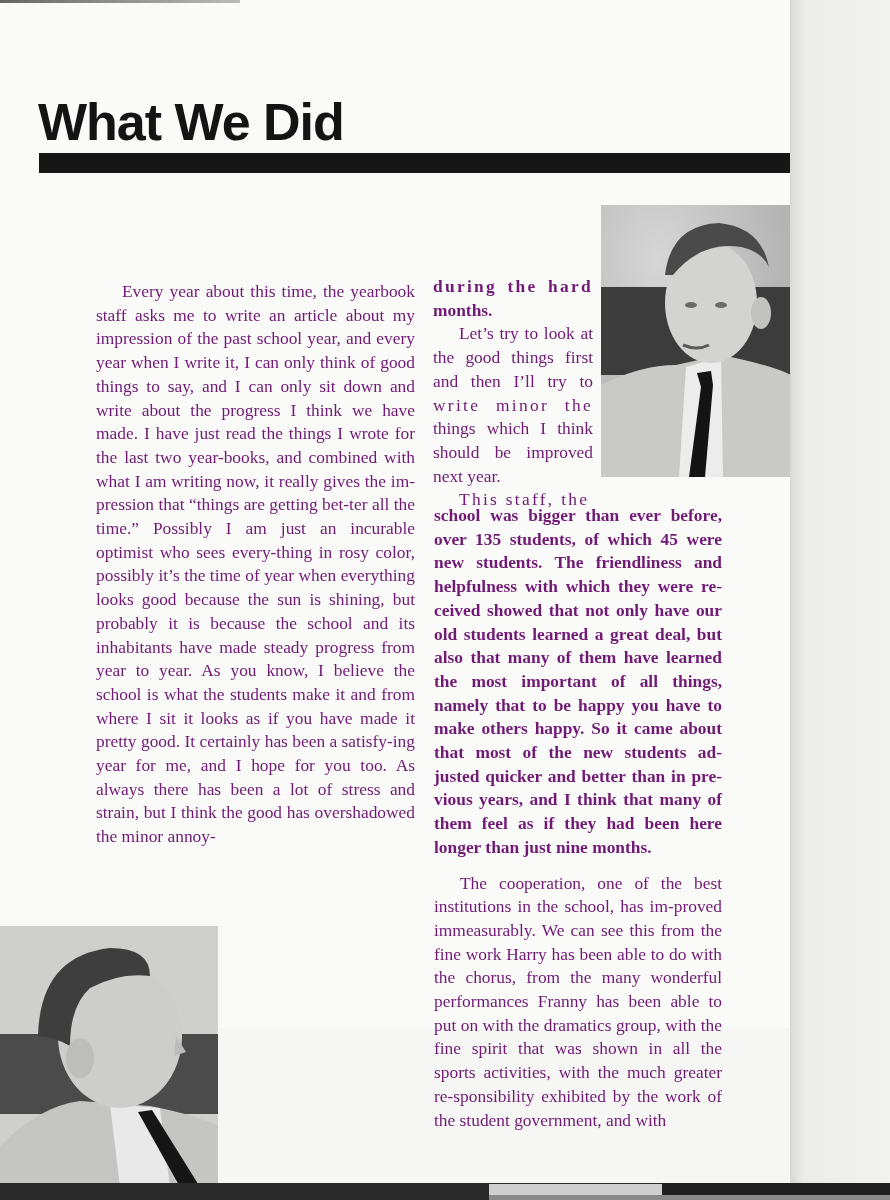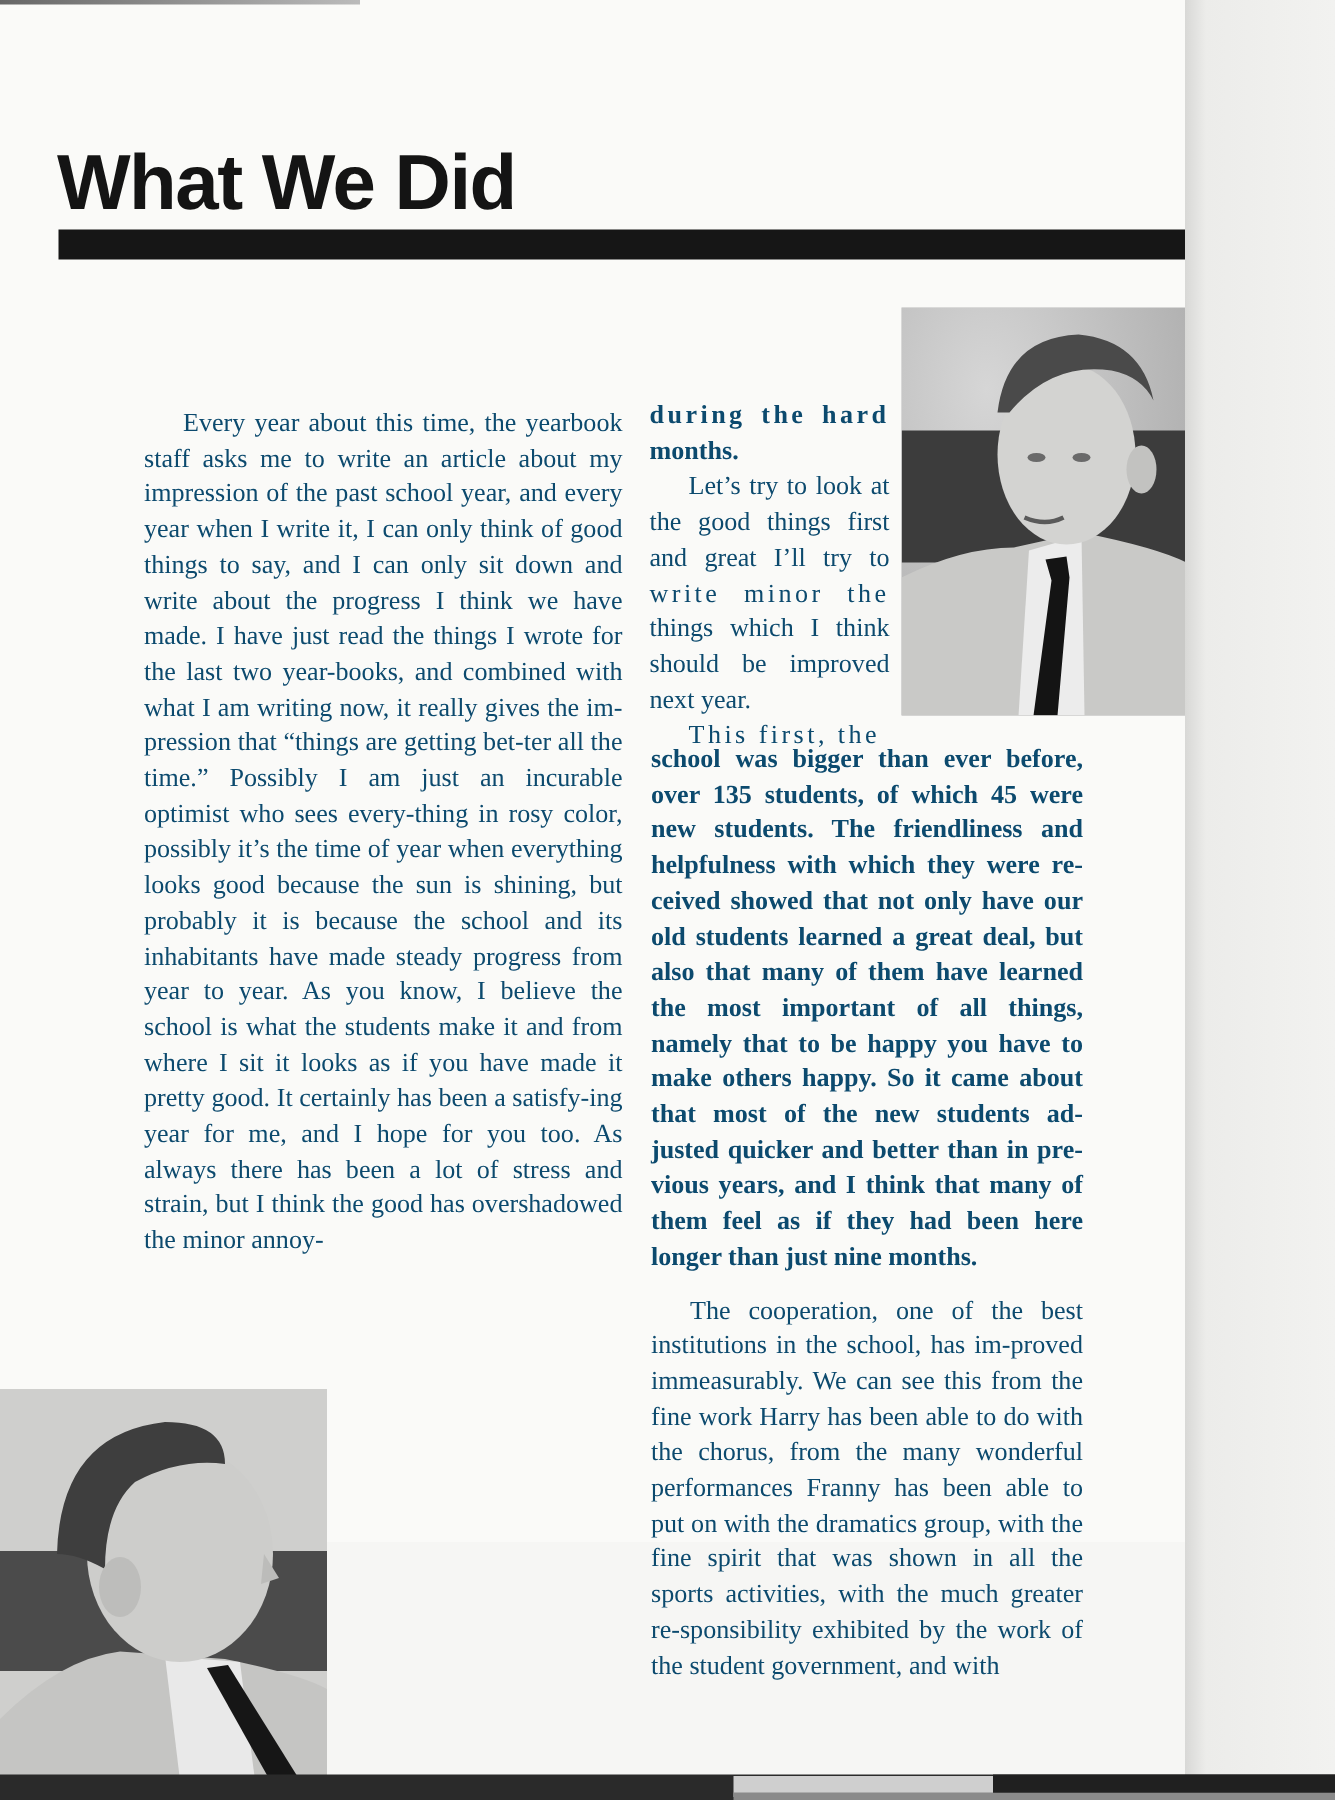--- a/index.html
+++ b/index.html
@@ -26,21 +26,21 @@
     font-family:"Liberation Sans","DejaVu Sans",sans-serif;
     font-size:52px; font-weight:bold; letter-spacing:-1px;
     color:#141414; line-height:60px;
   }
   .title-bar {
     position:absolute; left:39px; top:153px; width:751px; height:20px;
     background:#161616;
   }
   .col {
     position:absolute; font-size:17.4px; line-height:23.7px;
-    text-align:justify; color:#0c4a6e;
+    text-align:justify; color:#701a75;margin-top:10px;
   }
   .col p { margin:0; text-indent:26px; }
   .col p.noindent { text-indent:0;font-weight:bold; }
   .col1 { left:96px; top:270px; width:319px; }
   .col1-narrow { left:229px; top:914px; width:184px; }
   .col2-narrow { left:433px; top:265px; width:160px; }
   .col2 { left:434px; top:494px; width:288px; }
   .wide-track { letter-spacing:2.3px; }
   .photo {
     position:absolute; overflow:hidden;
@@ -71,22 +71,22 @@
 
   <h1 class="title">What We Did</h1>
   <div class="title-bar"></div>
 
   <div class="col col1">
     <p>Every year about this time, the yearbook staff asks me to write an article about my impression of the past school year, and every year when I write it, I can only think of good things to say, and I can only sit down and write about the progress I think we have made. I have just read the things I wrote for the last two year-books, and combined with what I am writing now, it really gives the im-pression that “things are getting bet-ter all the time.” Possibly I am just an incurable optimist who sees every-thing in rosy color, possibly it’s the time of year when everything looks good because the sun is shining, but probably it is because the school and its inhabitants have made steady progress from year to year. As you know, I believe the school is what the students make it and from where I sit it looks as if you have made it pretty good. It certainly has been a satisfy-ing year for me, and I hope for you too. As always there has been a lot of stress and strain, but I think the good has overshadowed the minor annoy-</p>
   </div>
 
   <div class="col col2-narrow">
     <p class="noindent"><span class="wide-track">during the hard</span><span> months.</span></p>
-    <p><span>Let’s try to look at the good things first and great I’ll try to </span><span class="wide-track">write minor the</span><span> things which I think should be improved next year.</span></p>
-    <p><span class="wide-track">This first, the</span></p>
+    <p><span>Let’s try to look at the good things first and then I’ll try to </span><span class="wide-track">write minor the</span><span> things which I think should be improved next year.</span></p>
+    <p><span class="wide-track">This staff, the</span></p>
   </div>
 
   <div class="col col2">
     <p class="noindent"> school was bigger than ever before, over 135 students, of which 45 were new students. The friendliness and helpfulness with which they were re-ceived showed that not only have our old students learned a great deal, but also that many of them have learned the most important of all things, namely that to be happy you have to make others happy. So it came about that most of the new students ad-justed quicker and better than in pre-vious years, and I think that many of them feel as if they had been here longer than just nine months.</p>
     <p style="margin-top:12px">The cooperation, one of the best institutions in the school, has im-proved immeasurably. We can see this from the fine work Harry has been able to do with the chorus, from the many wonderful performances Franny has been able to put on with the dramatics group, with the fine spirit that was shown in all the sports activities, with the much greater re-sponsibility exhibited by the work of the student government, and with</p>
   </div>
 
   <div class="photo photo-top">
     <svg width="190" height="272" viewBox="0 0 190 272">
       <defs>

